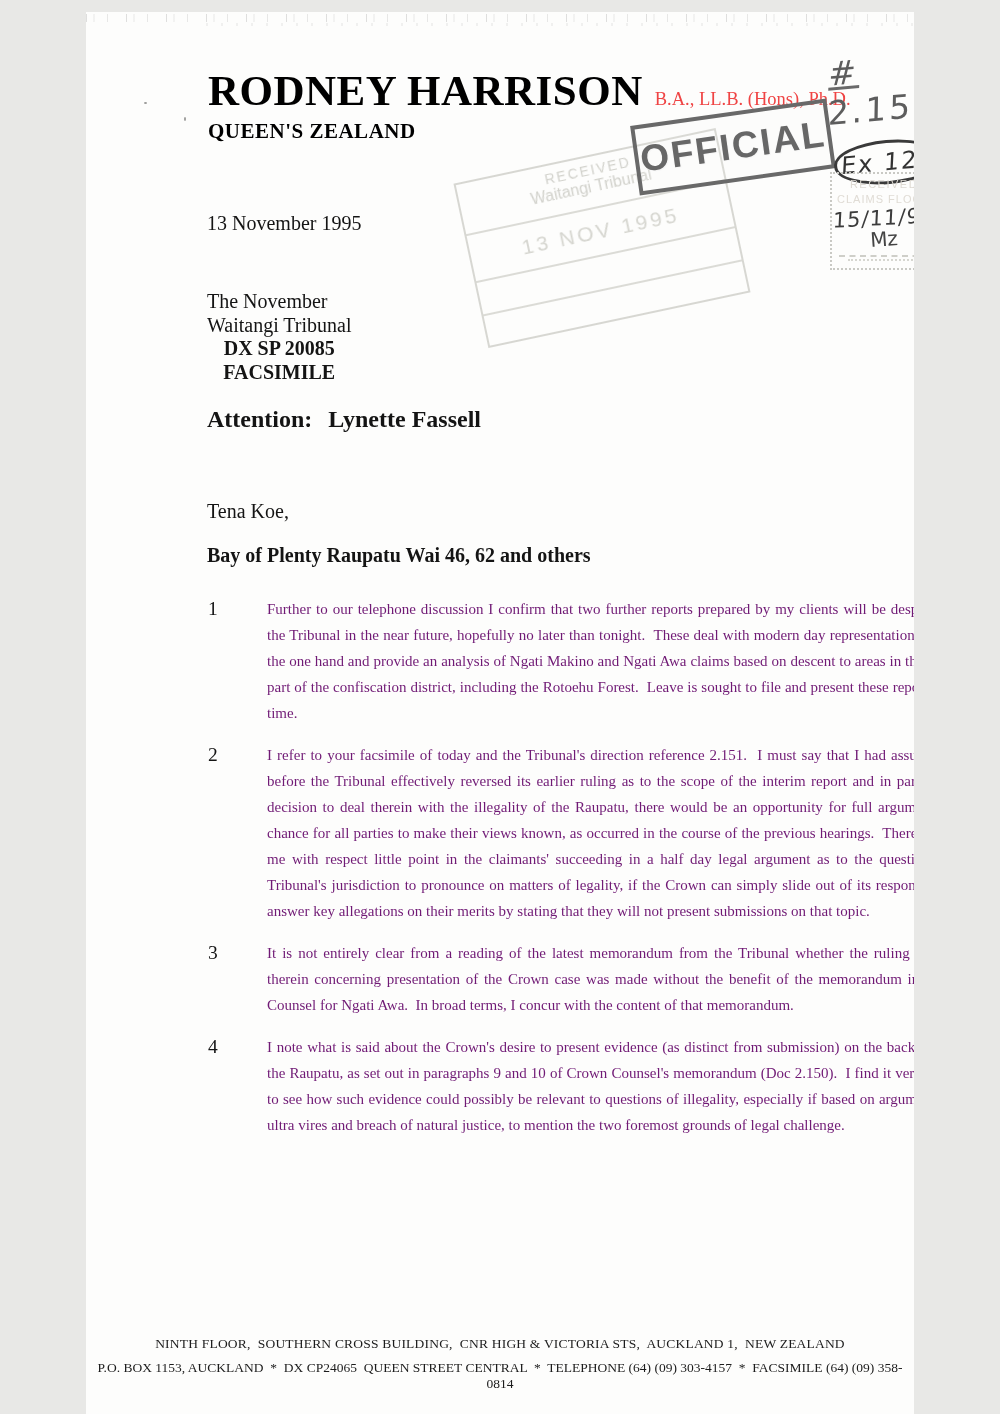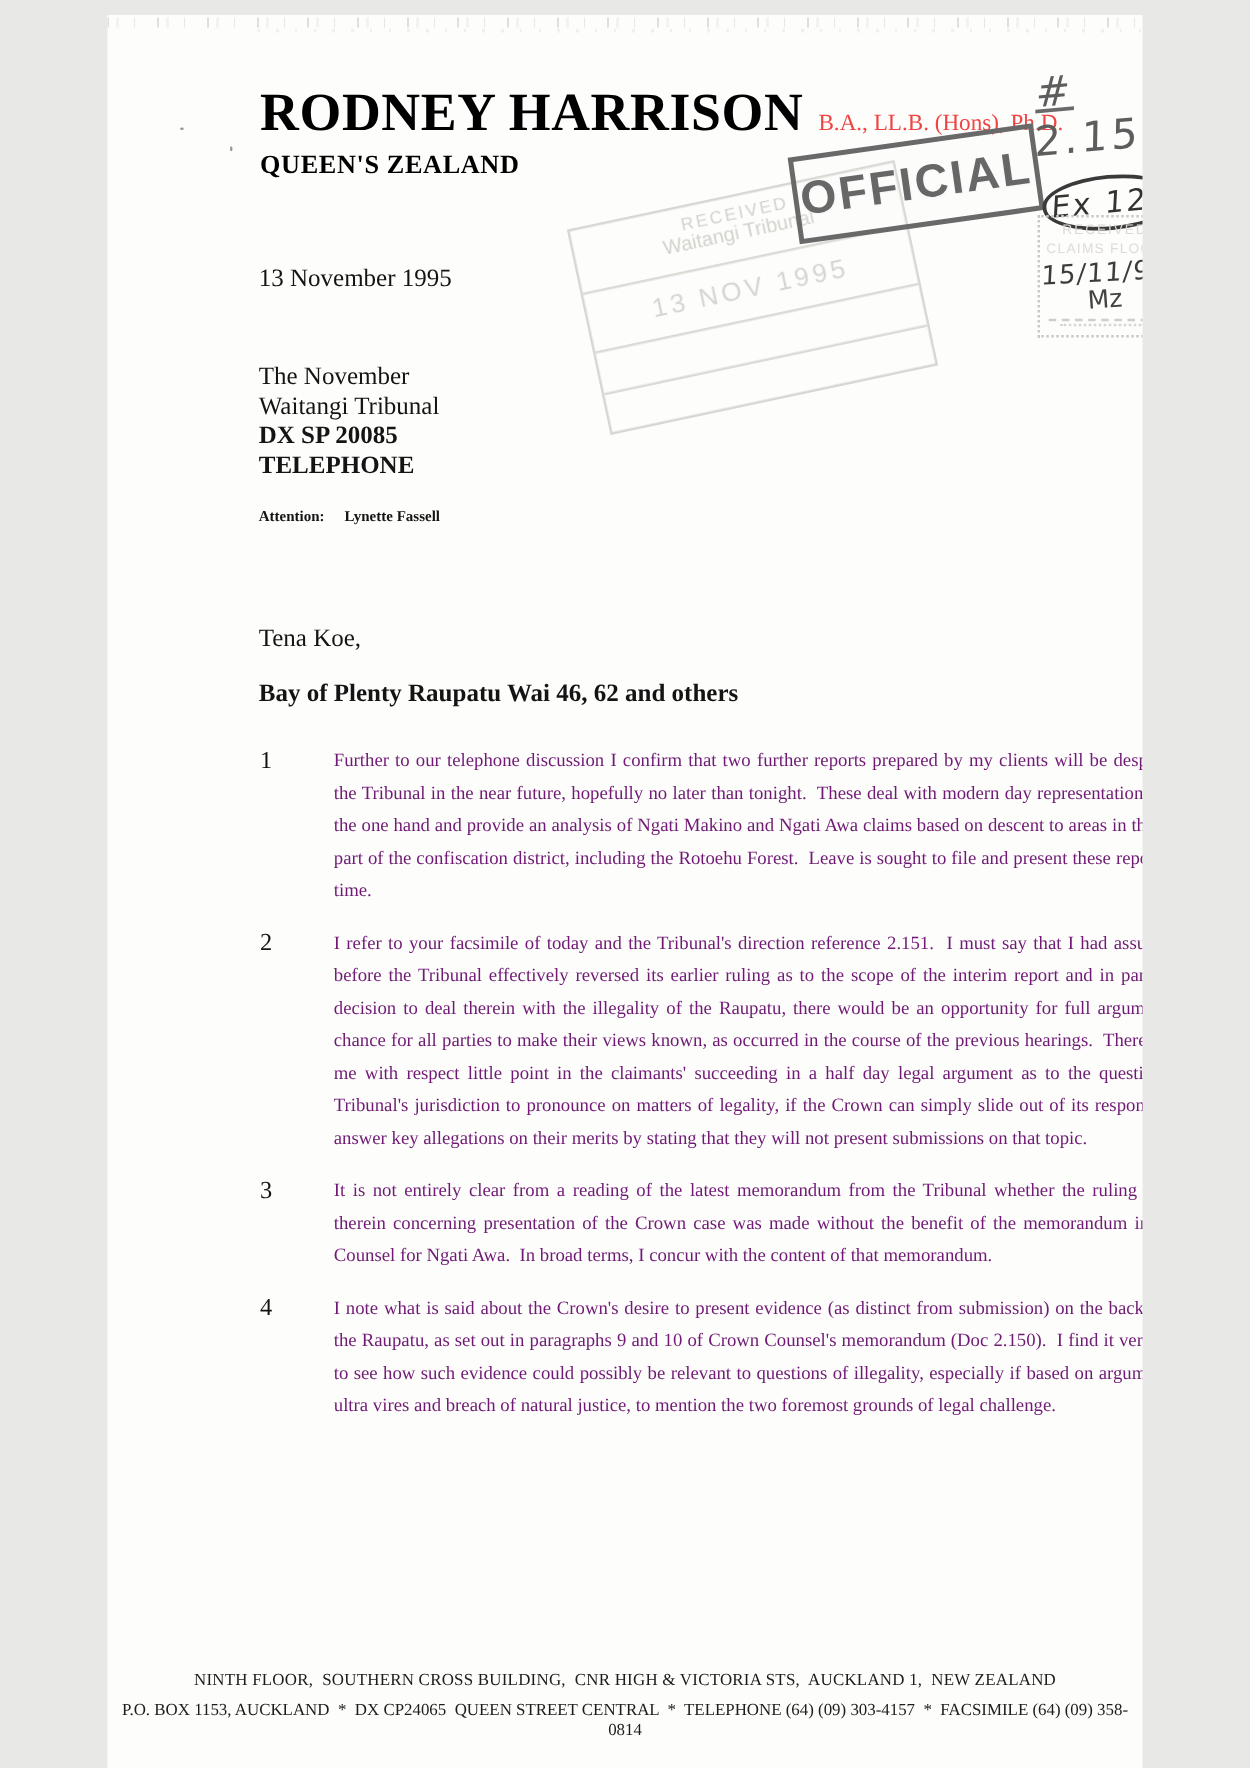--- a/index.html
+++ b/index.html
@@ -114,22 +114,22 @@
   .rs-initials {
     font-family:"DejaVu Sans", sans-serif; font-size:20px; color:#444;
     transform:rotate(-4deg); margin-top:-3px;
   }
   .rs-dotline1 { margin:4px auto 2px; width:86%; border-top:2px dashed #cfcfc9; }
   .rs-dotline2 { margin:0 auto; width:70%; border-top:2px dotted #d6d6d0; }
 
   
   .date-line  { position:absolute; left:121px; top:200px; font-size:20px; }
   .recipient  { position:absolute; left:121px; top:278px; font-size:20px; line-height:23.5px; }
-  .recipient .bold { font-weight:bold; }
-  .attention  { position:absolute; left:121px; top:394px; font-size:12px; font-weight:bold; }
+  .recipient .bold { font-weight:bold;text-align:center; }
+  .attention  { position:absolute; left:121px; top:394px; font-size:24px; font-weight:bold; }
   .attention .att-name { margin-left:16px; }
   .salutation { position:absolute; left:121px; top:488px; font-size:20px; }
   .subject    { position:absolute; left:121px; top:532px; font-size:20px; font-weight:bold; }
 
   .letter-body { position:absolute; left:122px; top:584px; width:766px; }
   .para { display:flex; margin-bottom:16px; }
   .para-num { width:59px; flex-shrink:0; font-size:19.5px; line-height:26px; }
   .para-text {
     flex:1; font-size:15px; line-height:26px;
     text-align:justify; white-space:pre-wrap; color:#701a75;
@@ -194,21 +194,21 @@
     <div class="rs-dotline1"></div>
     <div class="rs-dotline2"></div>
   </div>
 
   <div class="date-line">13 November 1995</div>
 
   <div class="recipient">
     <div>The November</div>
     <div>Waitangi Tribunal</div>
     <div class="bold">DX SP 20085</div>
-    <div class="bold">TELEPHONE</div>
+    <div class="bold">FACSIMILE</div>
   </div>
 
   <div class="attention">
     <span>Attention:</span><span class="att-name">Lynette Fassell</span>
   </div>
 
   <div class="salutation">Tena Koe,</div>
   <div class="subject">Bay of Plenty Raupatu Wai 46, 62 and others</div>
 
   <div class="letter-body">

